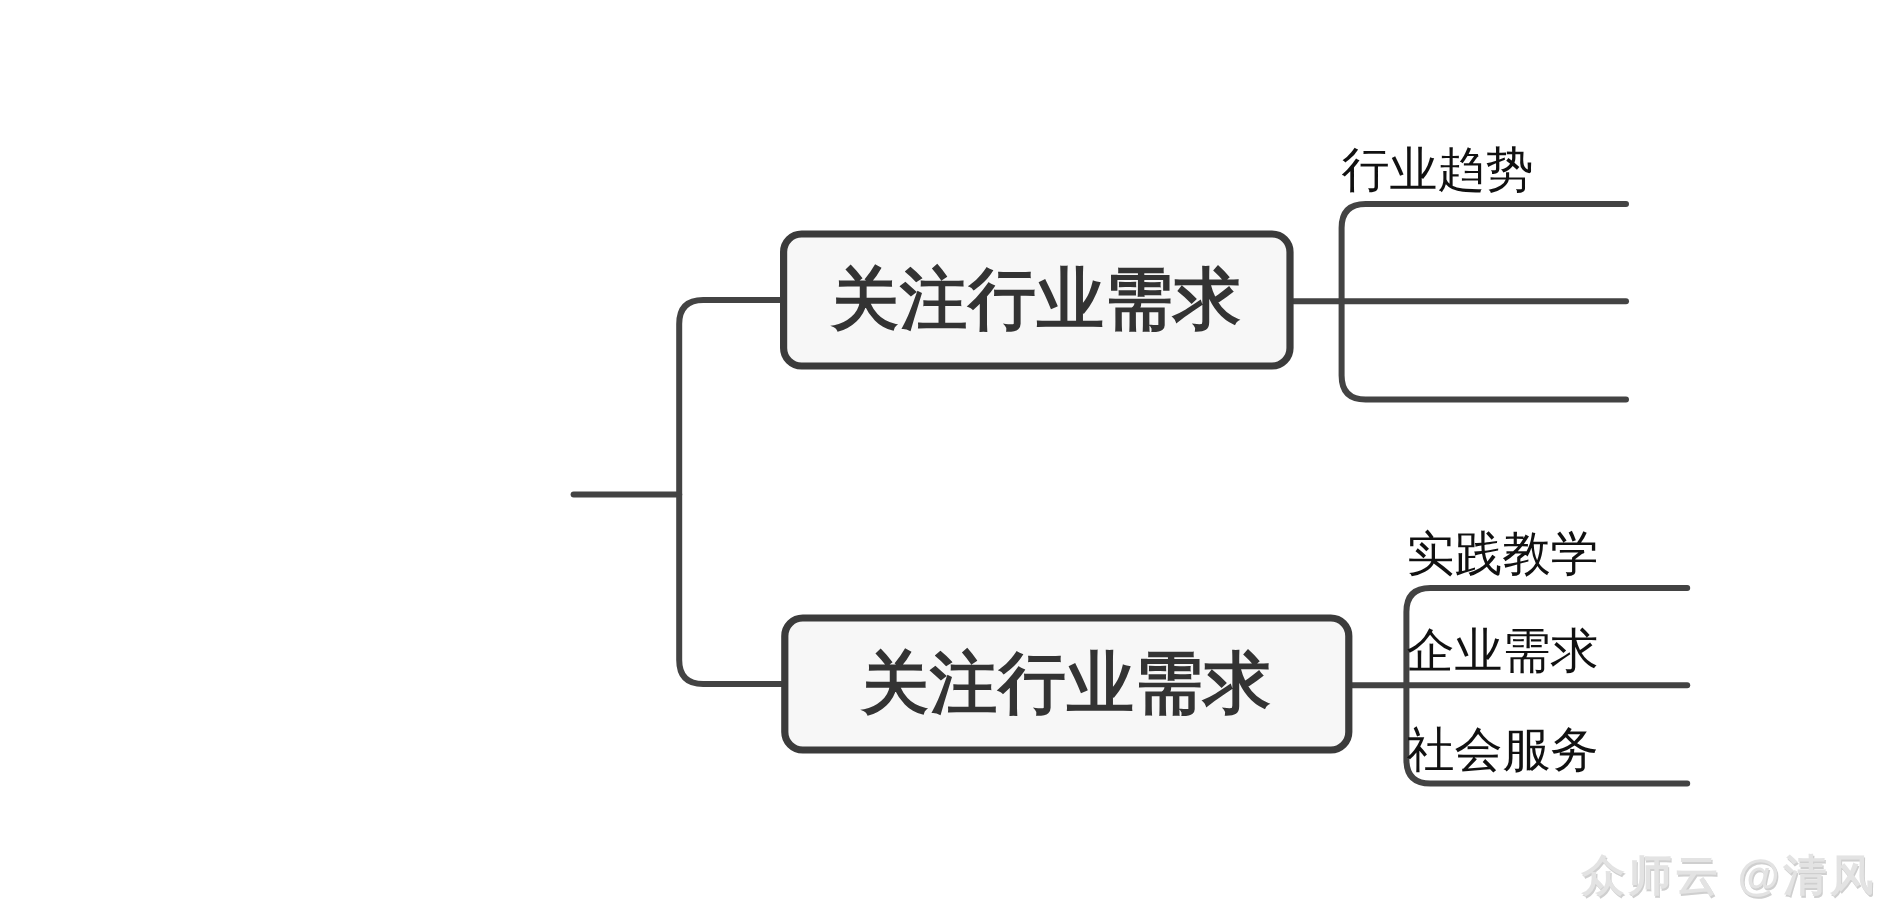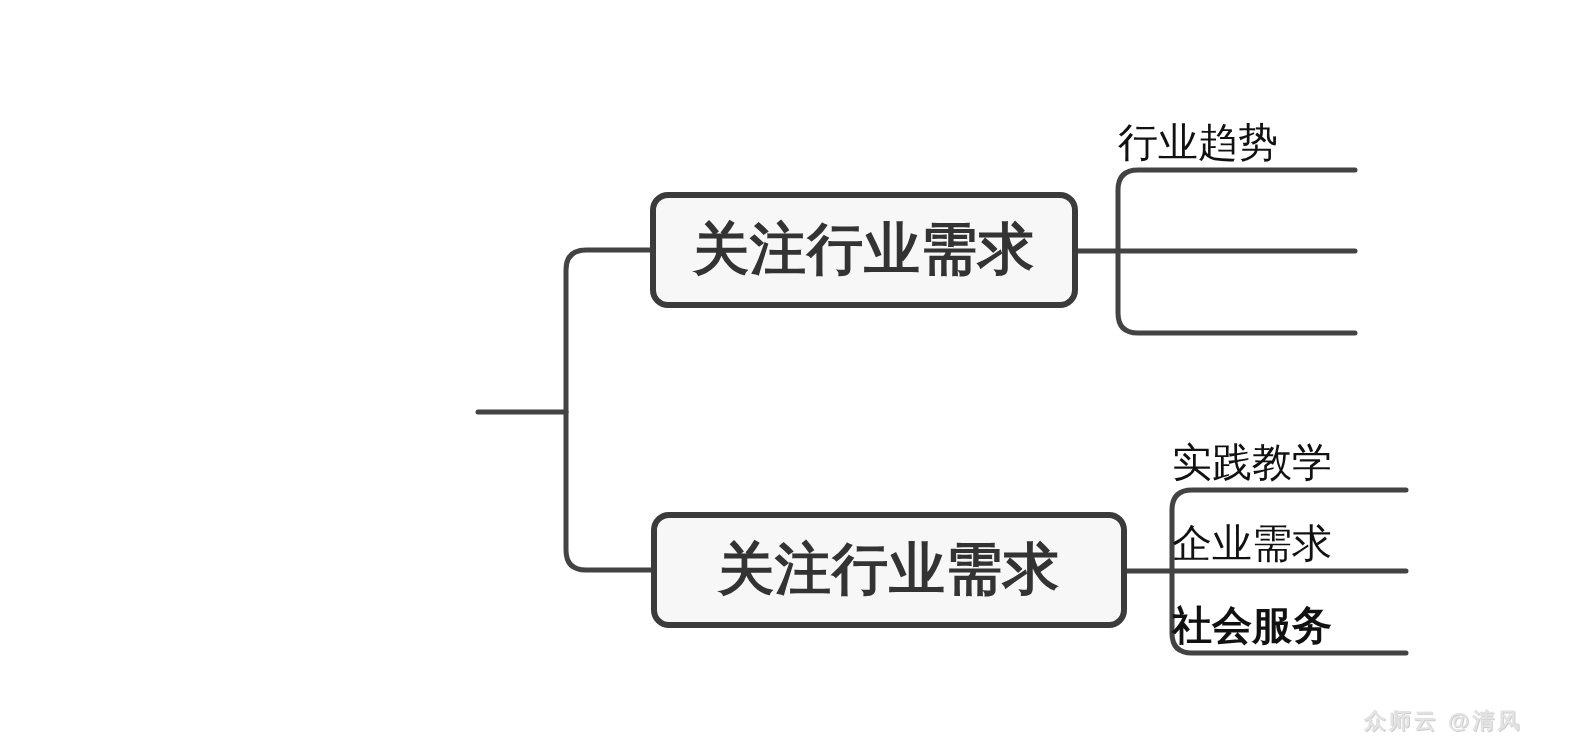--- a/index.html
+++ b/index.html
@@ -28,26 +28,26 @@
   .b2{left:651px;top:512px;width:476px;}
   .leaf{
     position:absolute;height:48px;line-height:48px;
     text-align:left;color:#111111;font-size:40px;font-weight:400;
   }
   .l1a{left:1118px;top:118px;width:237px;}
   .l1b{left:1118px;top:199px;width:237px;}
   .l1c{left:1118px;top:281px;width:237px;}
   .l2a{left:1172px;top:438px;width:234px;}
   .l2b{left:1172px;top:519px;width:234px;}
-  .l2c{left:1172px;top:601px;width:234px;font-weight:bold;}
+  .l2c{left:1172px;top:601px;width:234px;}
   .watermark{
     position:absolute;left:1318px;top:706px;width:250px;
-    font-size:22px;font-weight:bold;letter-spacing:3px;
+    font-size:36px;font-weight:bold;letter-spacing:3px;
     color:#E3E3E3;text-shadow:1px 1px 0 #cfcfcf;
-    text-align:center;
+    text-align:left;
   }
 </style>
 </head>
 <body>
 
 <div class="canvas">
 
   <svg class="connectors" width="1584" height="756" viewBox="0 0 1584 756">
     <path d="M478 412 H566"></path>
     <path d="M650 250 H586 Q566 250 566 270 V550 Q566 570 586 570 H651"></path>

